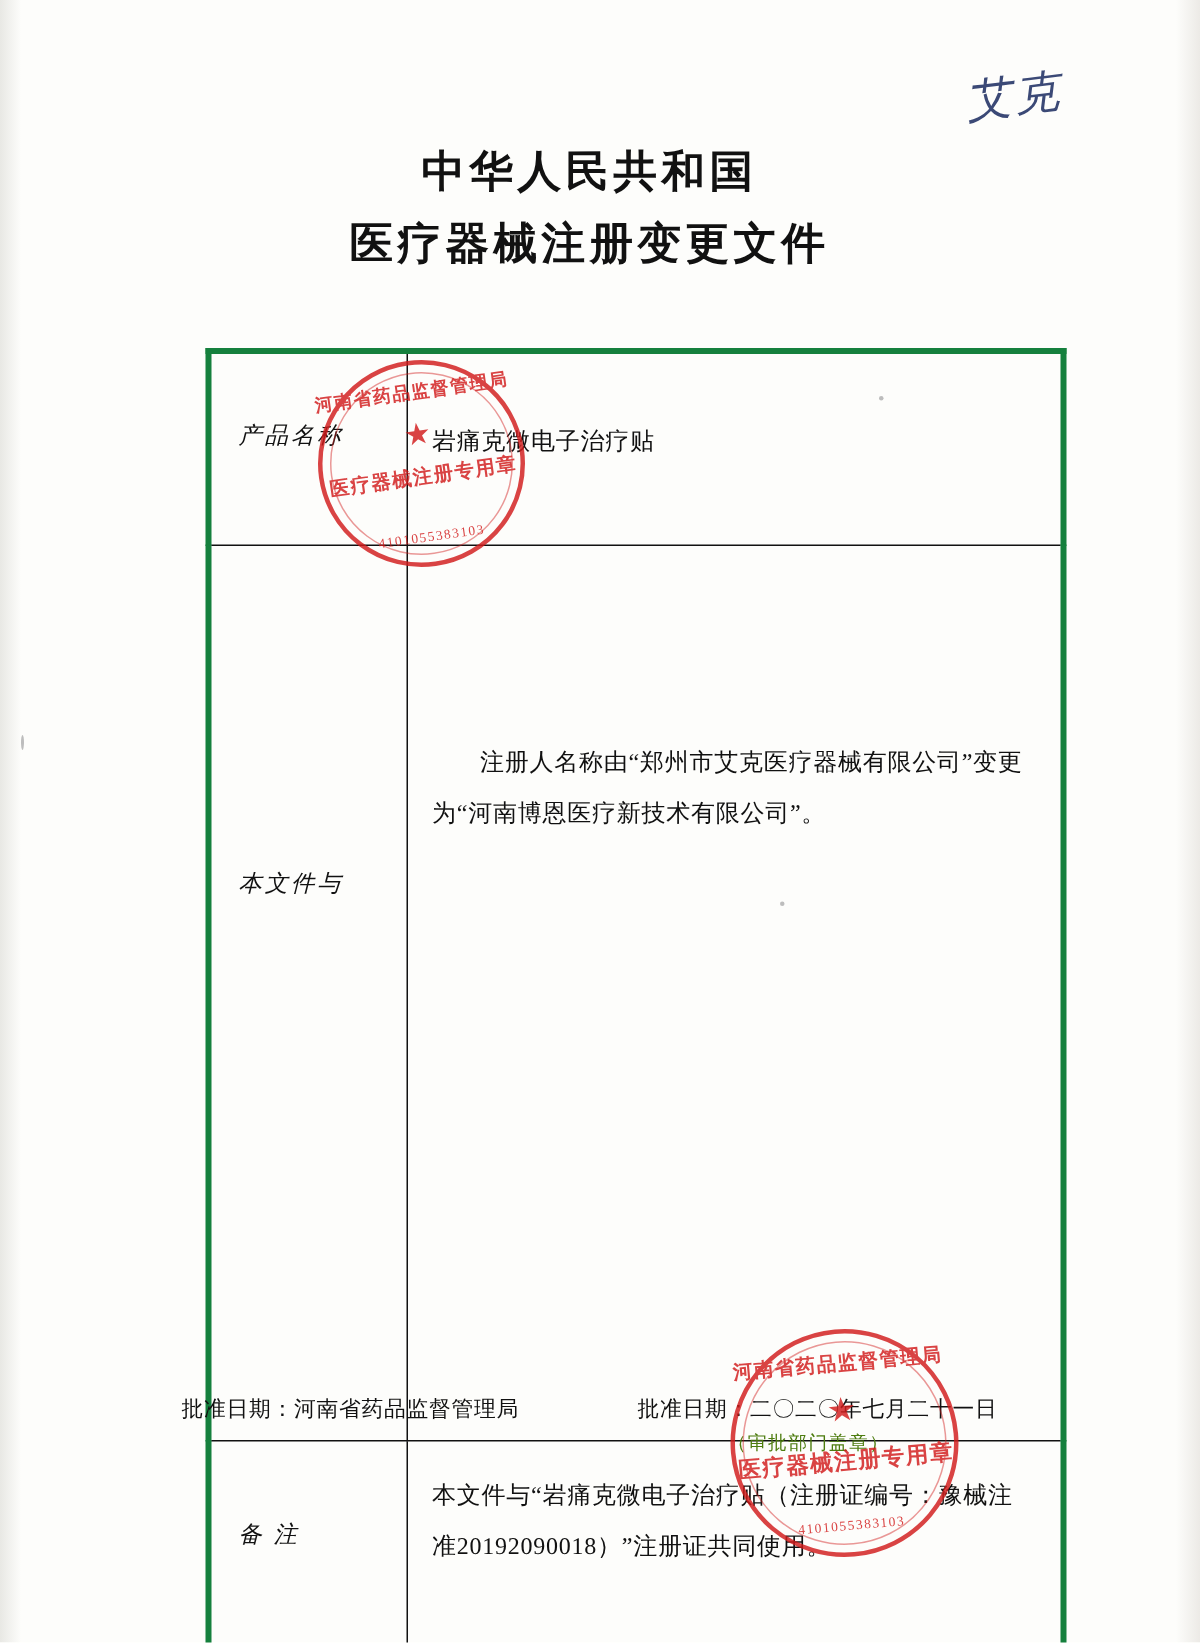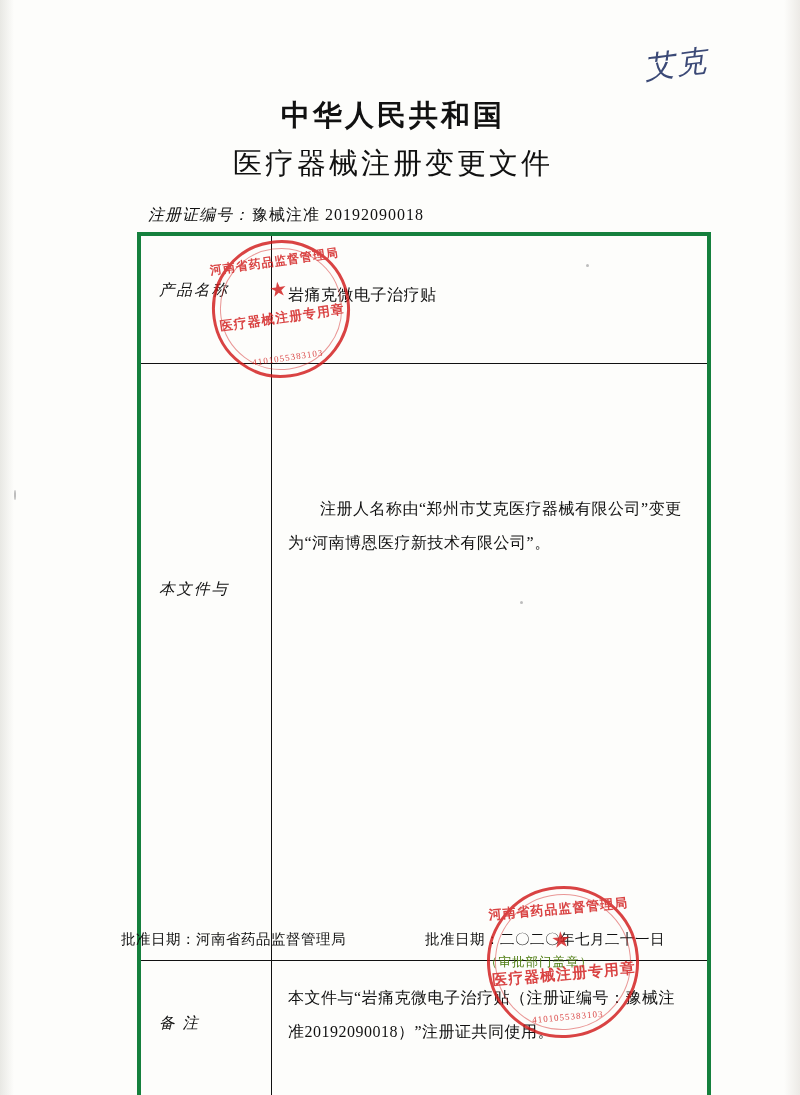--- a/index.html
+++ b/index.html
@@ -67,21 +67,21 @@
   }
   .title1 {
     font-size: 29px;
     font-weight: bold;
     letter-spacing: 3px;
     line-height: 40px;
     font-family: "Liberation Serif", "DejaVu Serif", serif;
   }
   .title2 {
     font-size: 29px;
-    font-weight: normal;
+    font-weight: bold;
     letter-spacing: 3px;
     line-height: 40px;
     margin-top: 8px;
     font-family: "Liberation Serif", "DejaVu Serif", serif;
   }
 
   .cert-line {
     position: absolute;
     left: 148px;
     top: 205px;
@@ -249,23 +249,20 @@
 
 <div id="page">
 
   <div class="handwriting">艾克</div>
 
   <div class="title-block">
     <div class="title1">中华人民共和国</div>
     <div class="title2">医疗器械注册变更文件</div>
   </div>
 
-  <div class="cert-line">
-    <span class="label">注册证编号：</span><span class="value">豫械注准 20192090018</span>
-  </div>
 
   <table class="doc-table">
     <tbody>
         <tr class="row-product">
       <td class="cell-label label-mid-product">产品名称</td>
       <td class="cell-value product-value">岩痛克微电子治疗贴</td>
     </tr>
     <tr class="row-change">
       <td class="cell-label label-mid-change">本文件与</td>
       <td class="cell-value change-value">

